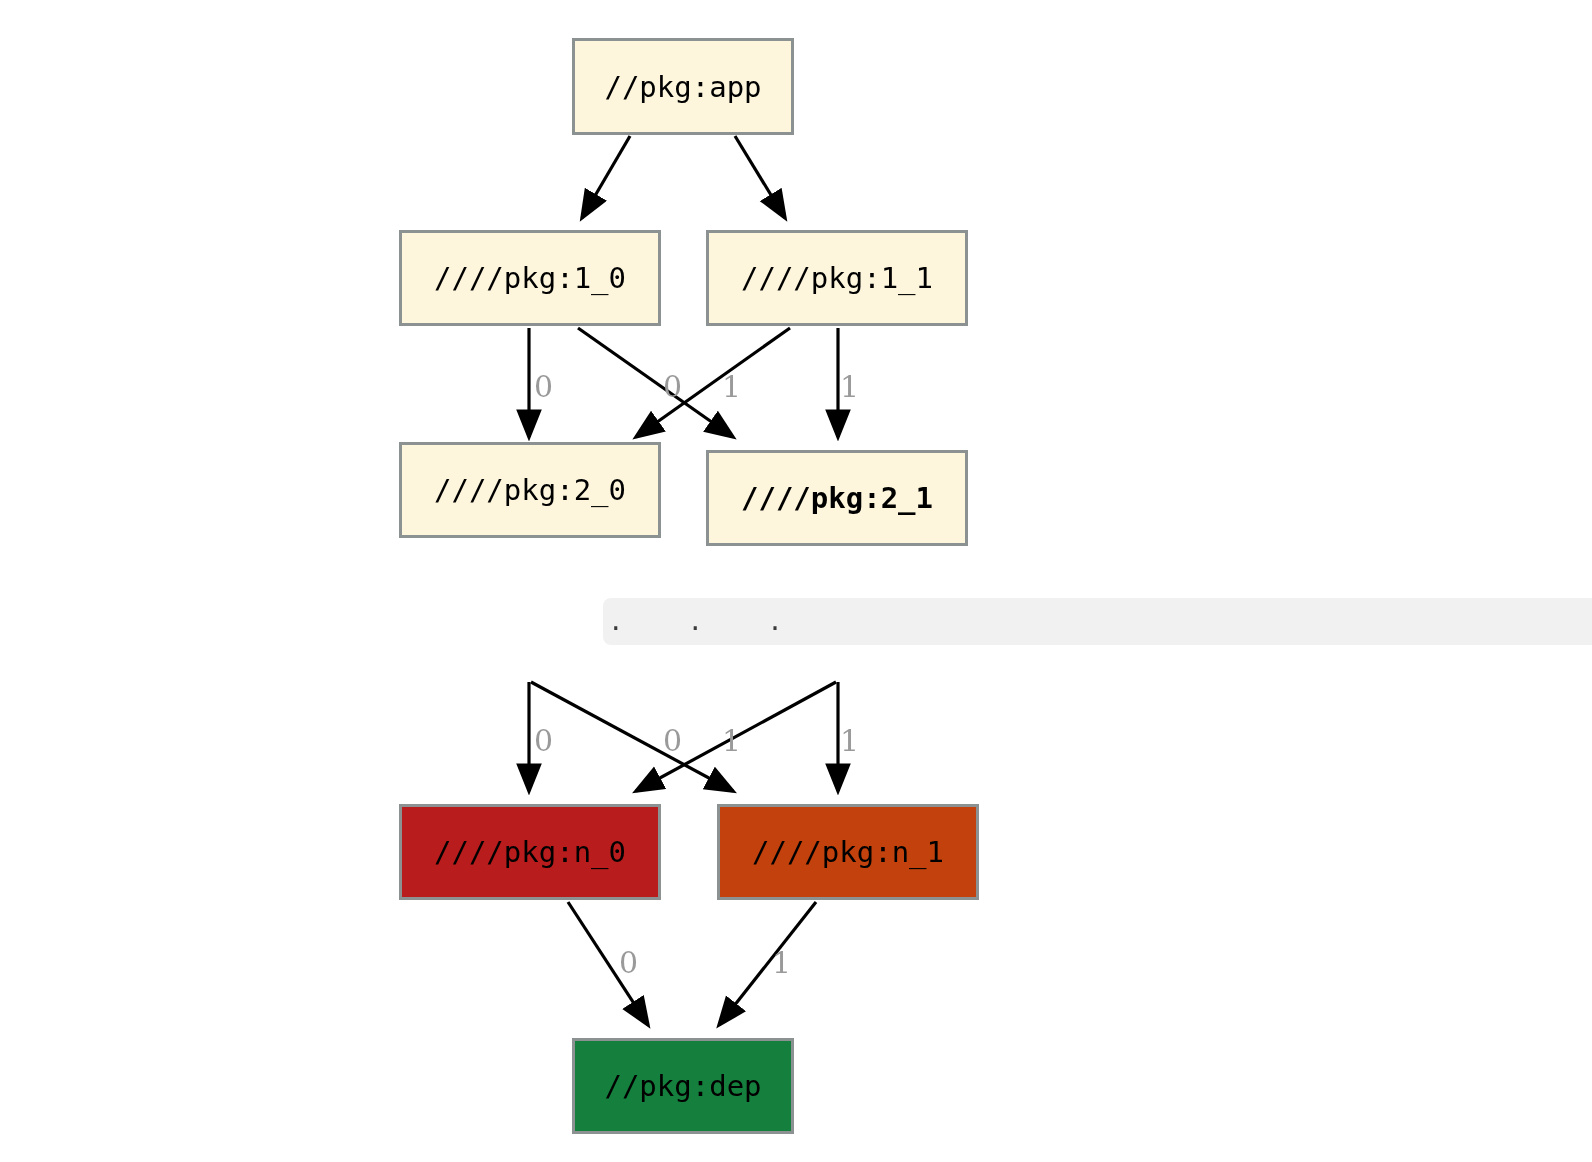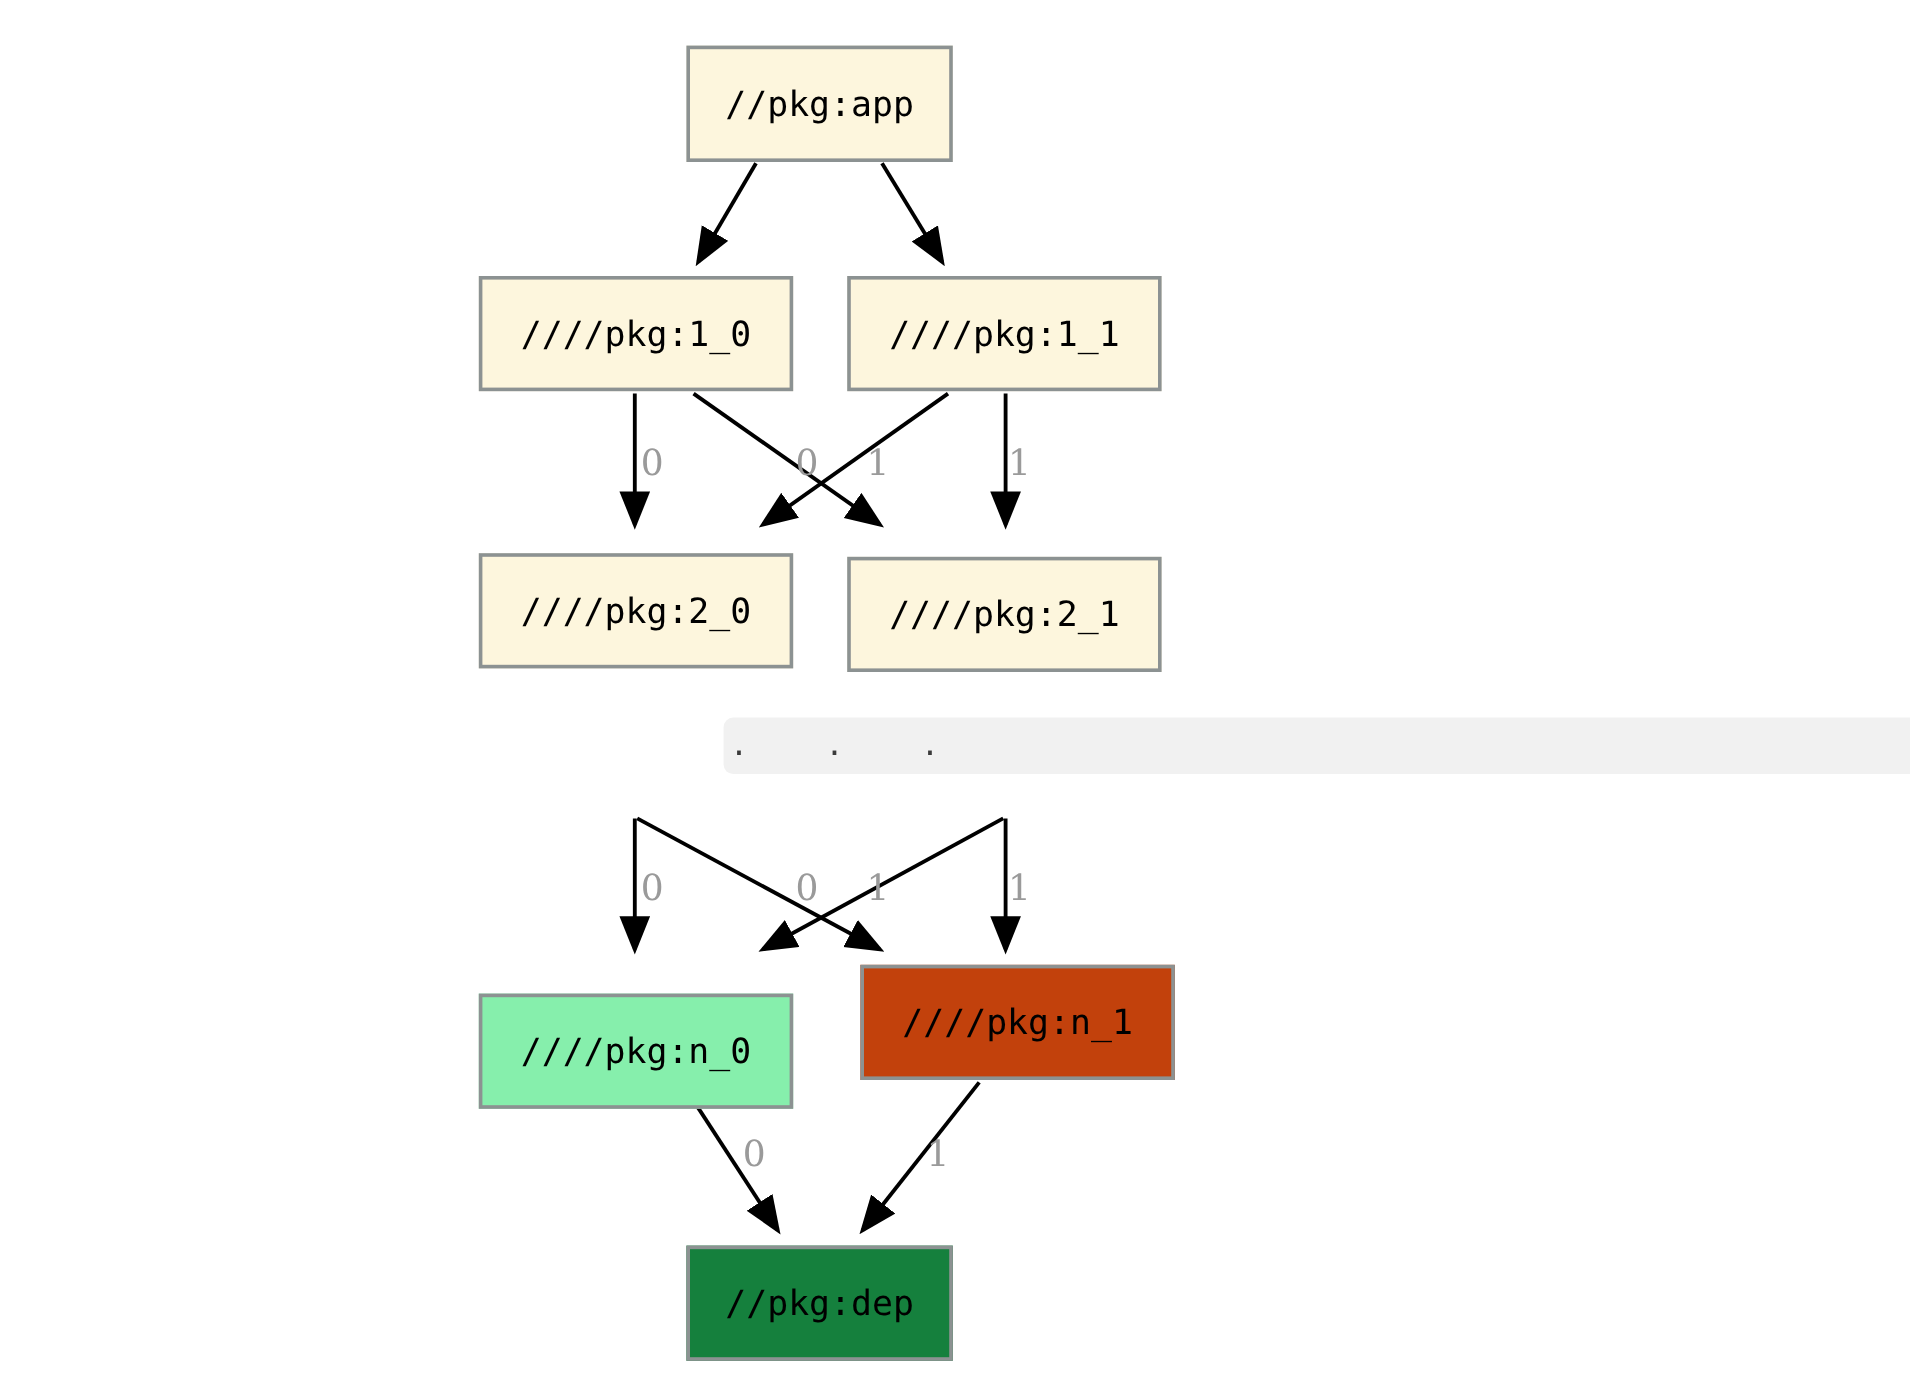--- a/index.html
+++ b/index.html
@@ -99,27 +99,27 @@
   <div id="nodes-layer">
       <div class="node-box" style="left: 572px; top: 38px; width: 222px; height: 97px; background: rgb(253, 246, 221); border-color: rgb(140, 146, 146);">
         <span class="node-label">//pkg:app</span>
       </div>
       <div class="node-box" style="left: 399px; top: 230px; width: 262px; height: 96px; background: rgb(253, 246, 221); border-color: rgb(140, 146, 146); text-align: right;">
         <span class="node-label">////pkg:1_0</span>
       </div>
       <div class="node-box" style="left: 706px; top: 230px; width: 262px; height: 96px; background: rgb(253, 246, 221); border-color: rgb(140, 146, 146); justify-content: center;">
         <span class="node-label">////pkg:1_1</span>
       </div>
-      <div class="node-box" style="left: 399px; top: 461px; width: 262px; height: 96px; background: rgb(253, 246, 221); border-color: rgb(140, 146, 146);">
+      <div class="node-box" style="left: 399px; top: 442px; width: 262px; height: 96px; background: rgb(253, 246, 221); border-color: rgb(140, 146, 146);">
         <span class="node-label">////pkg:2_0</span>
       </div>
-      <div class="node-box" style="left: 706px; top: 464px; width: 262px; height: 96px; background: rgb(253, 246, 221); border-color: rgb(140, 146, 146);">
+      <div class="node-box" style="left: 706px; top: 450px; width: 262px; height: 96px; background: rgb(253, 246, 221); border-color: rgb(140, 146, 146); font-weight: bold;">
         <span class="node-label">////pkg:2_1</span>
       </div>
-      <div class="node-box" style="left: 399px; top: 804px; width: 262px; height: 96px; background: #86efac; border-color: rgb(140, 146, 146); margin-top: 24px;">
+      <div class="node-box" style="left: 399px; top: 804px; width: 262px; height: 96px; background: #b91c1c; border-color: rgb(140, 146, 146);">
         <span class="node-label">////pkg:n_0</span>
       </div>
       <div class="node-box" style="left: 681px; top: 804px; width: 262px; height: 96px; background: #c2410c; border-color: rgb(140, 146, 146); margin-left: 36px;">
         <span class="node-label">////pkg:n_1</span>
       </div>
       <div class="node-box" style="left: 572px; top: 1038px; width: 222px; height: 96px; background: #15803d; border-color: rgb(140, 146, 146);">
         <span class="node-label">//pkg:dep</span>
       </div>
     </div>
 

